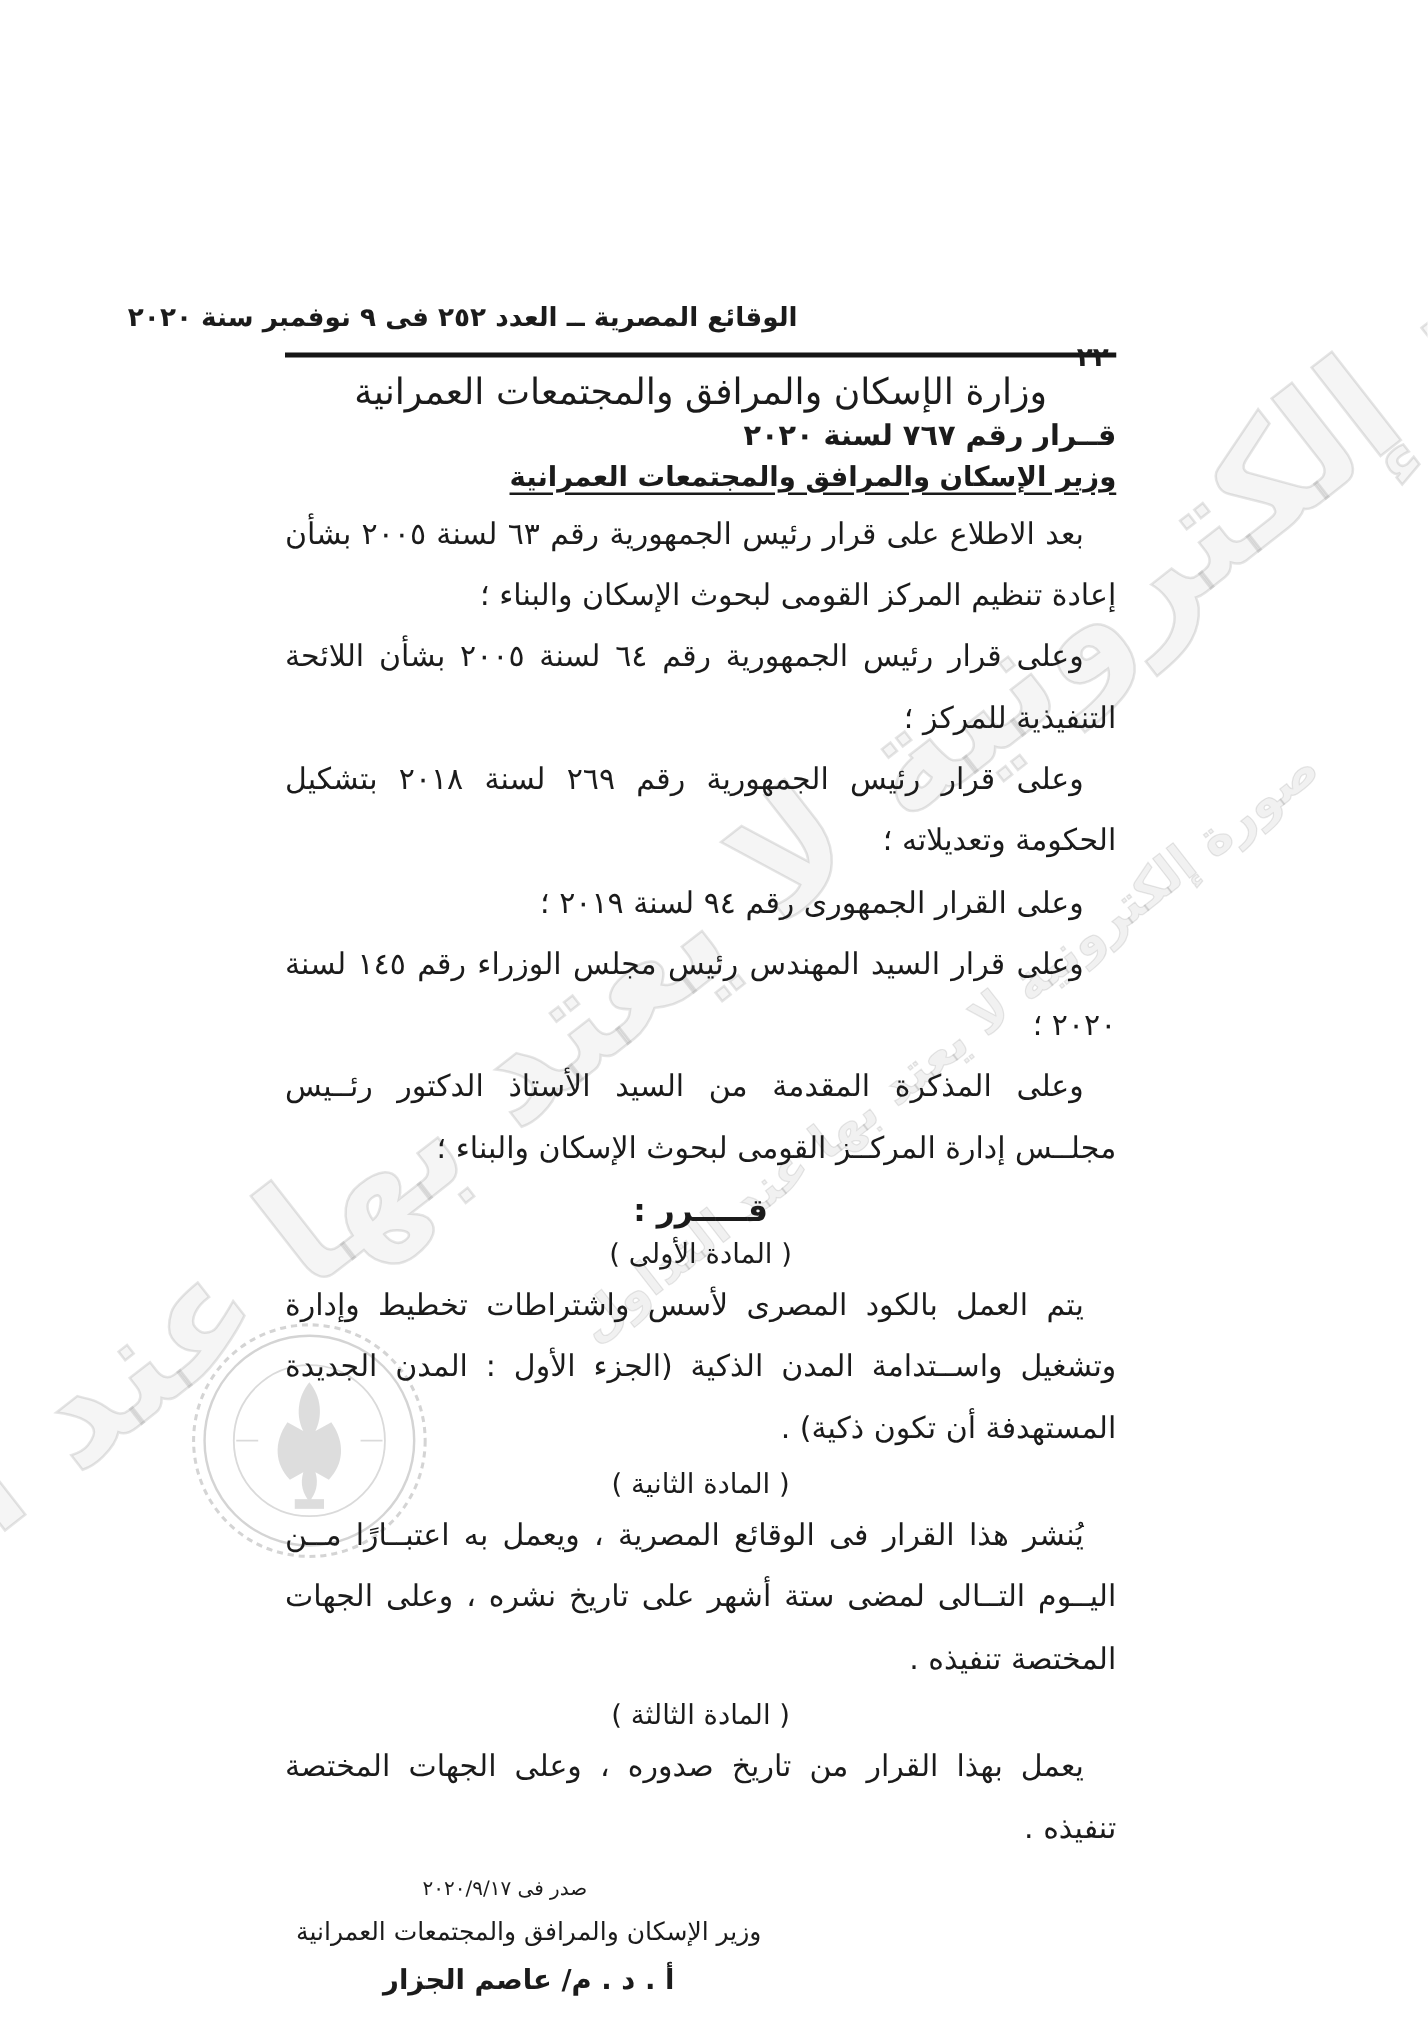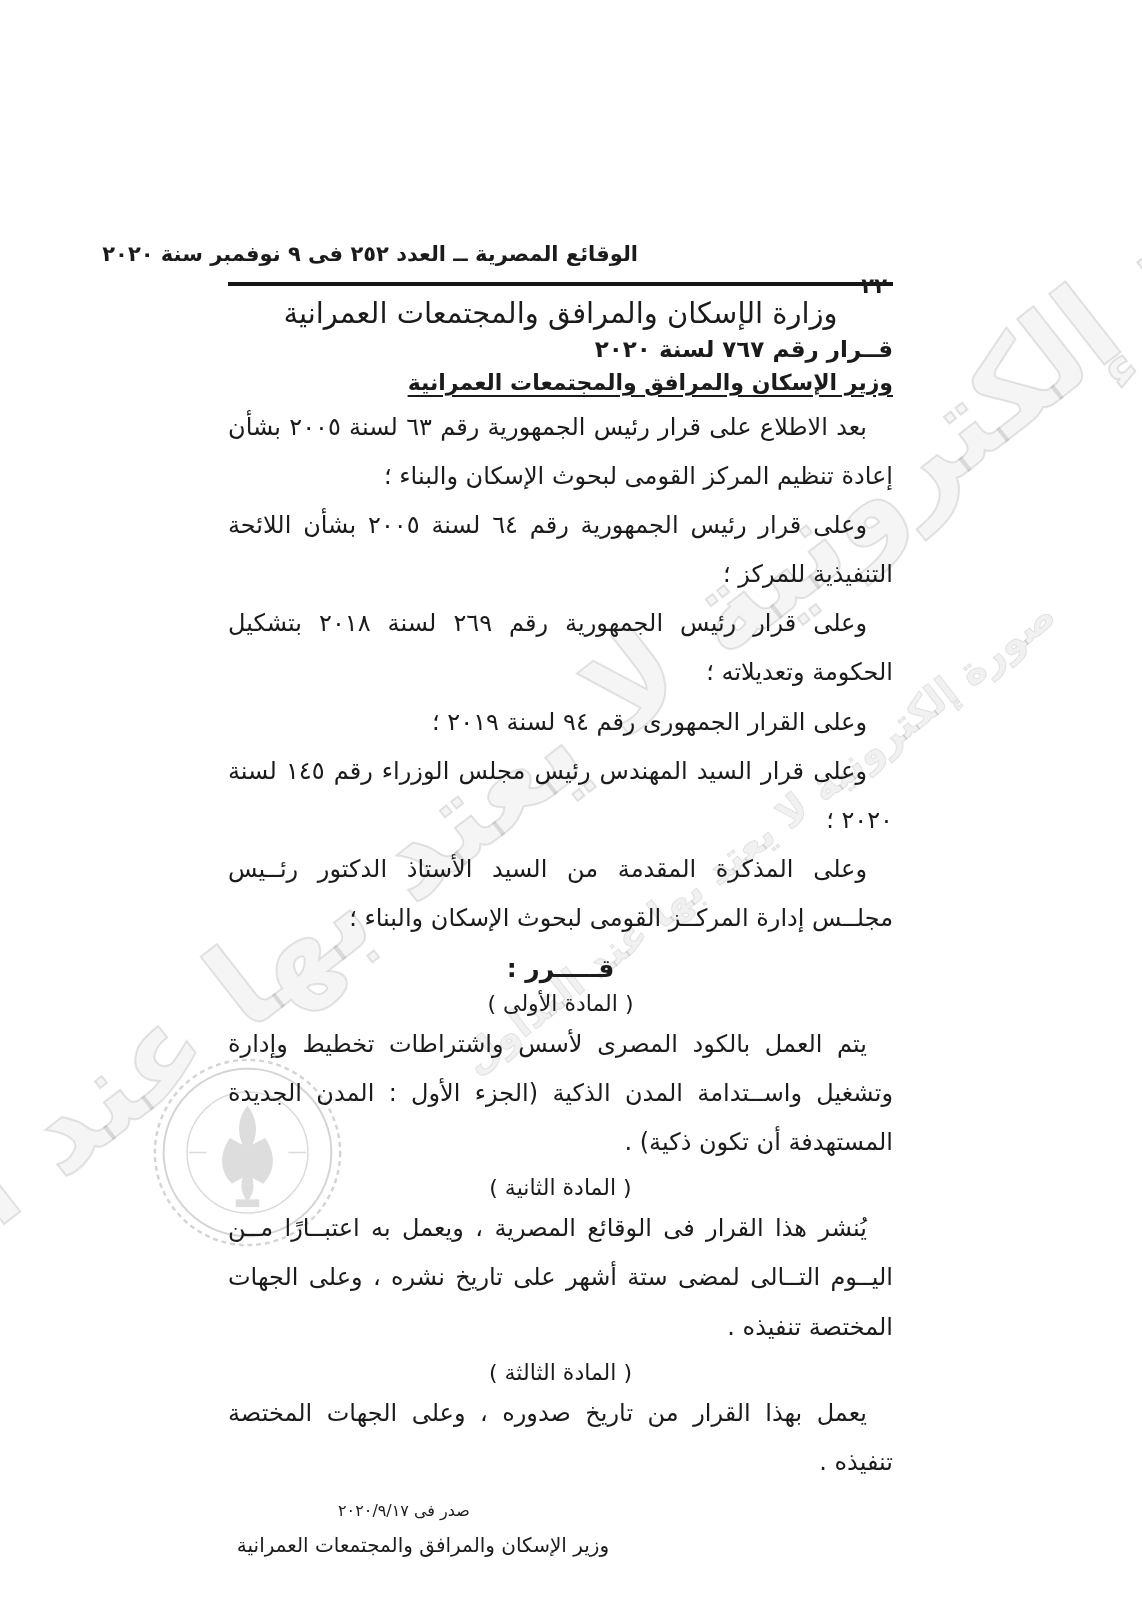--- a/index.html
+++ b/index.html
@@ -172,16 +172,17 @@
     <div class="article-heading">( المادة الثانية )</div>
     <p class="body-p">يُنشر هذا القرار فى الوقائع المصرية ، ويعمل به اعتبــارًا مــن اليــوم التــالى لمضى ستة أشهر على تاريخ نشره ، وعلى الجهات المختصة تنفيذه .</p>
 
     <div class="article-heading">( المادة الثالثة )</div>
     <p class="body-p">يعمل بهذا القرار من تاريخ صدوره ، وعلى الجهات المختصة تنفيذه .</p>
 
     <div class="issue-date">صدر فى ٢٠٢٠/٩/١٧</div>
 
     <div class="signature">
       <div class="sig-title">وزير الإسكان والمرافق والمجتمعات العمرانية</div>
+      <div class="sig-name">أ . د . م/ عاصم الجزار</div>
     </div>
 
   </div>
 </div>
 
 </body></html>

